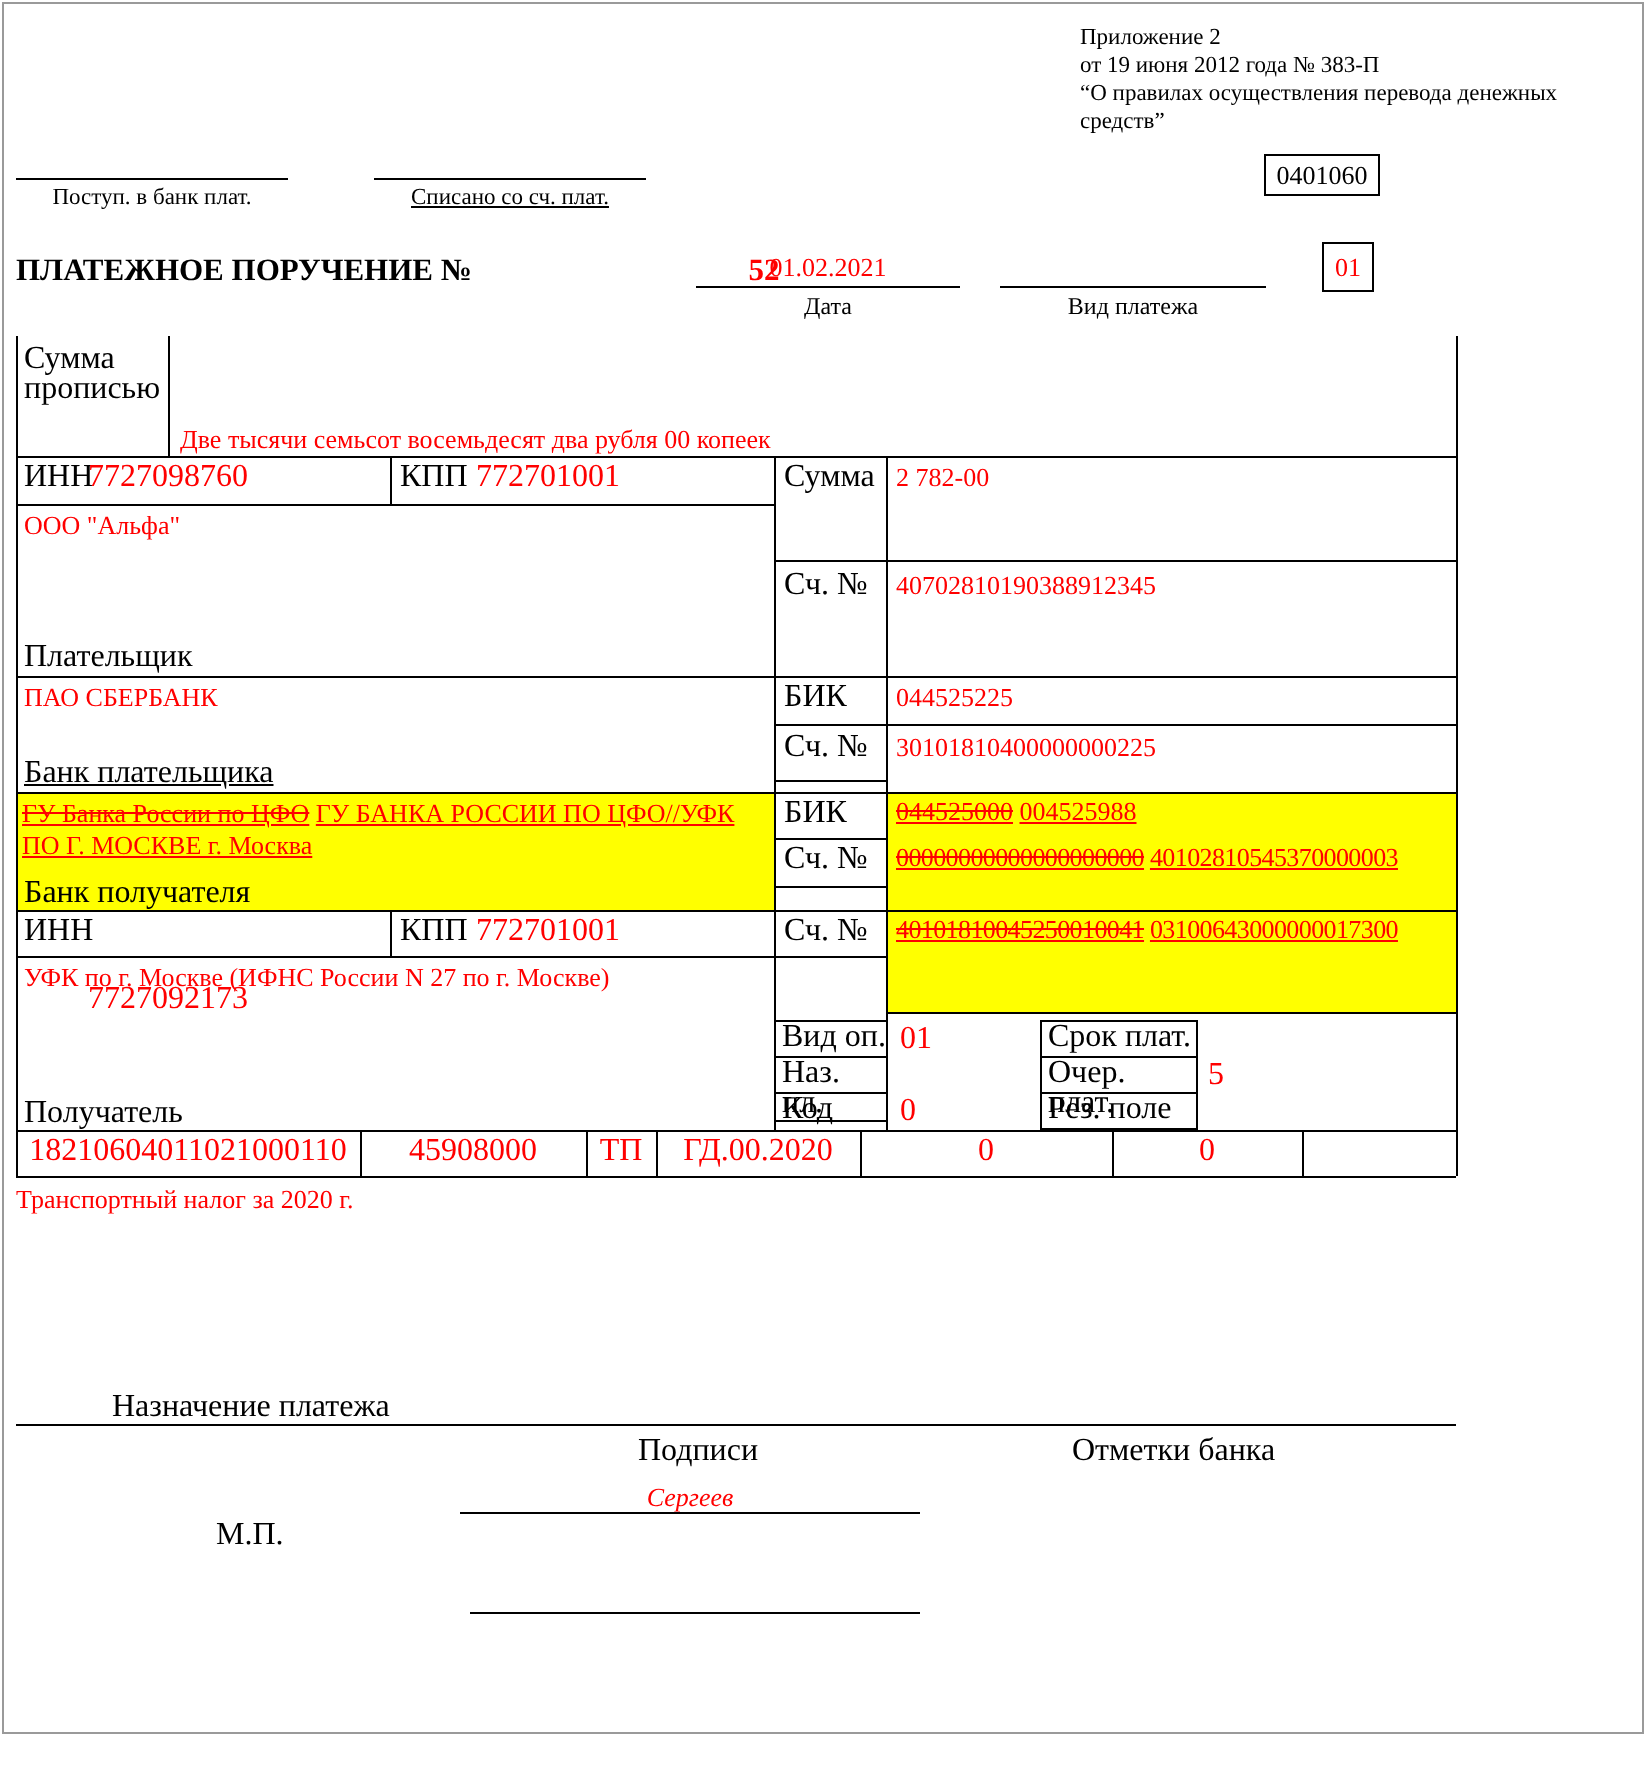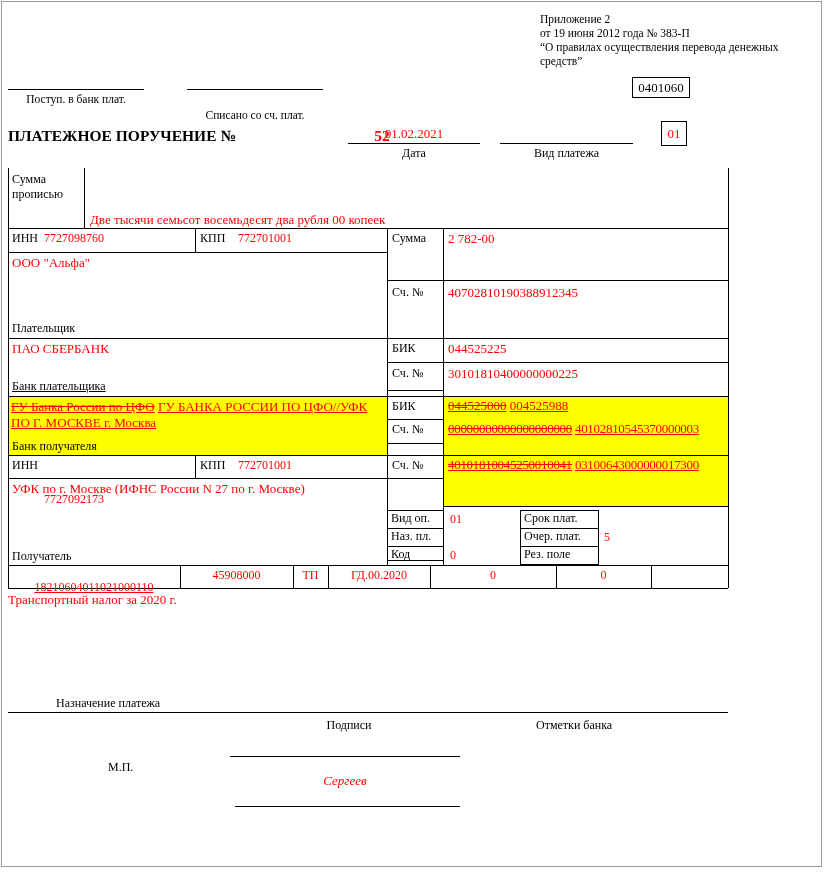--- a/index.html
+++ b/index.html
@@ -6,48 +6,48 @@
   body{width:824px;height:891px;position:relative;font-family:"Liberation Serif","DejaVu Serif",serif;color:#000;}
   .abs{position:absolute;box-sizing:border-box;}
   .red{color:#ff0000;}
   .c{text-align:center;}
   .bb{border-bottom:1px solid #000;}
   .box{border:1px solid #000;}
   .hl{height:0;border-top:1px solid #000;}
   .vl{width:0;border-left:1px solid #000;}
   .f11{font-size:11.5px;line-height:14px;}
   .f12{font-size:12px;line-height:14px;}
-  .f12a{font-size:12px;line-height:15px;}
+  .f12a{font-size:16px;line-height:15px;}
   .f13{font-size:13px;line-height:16px;}
   .f15{font-size:15.5px;line-height:20px;font-weight:bold;}
   .old{text-decoration:line-through underline;}
   .new{text-decoration:underline;}
   .yellow{background:#ffff00;}
   .frame{border:1px solid #9a9a9a;}
-  .sig{font-style:italic;margin-top:32px;}
+  .sig{font-style:italic;}
 </style>
 </head>
 <body>
 
 <div class="abs frame" style="left:1px;top:1px;width:821px;height:866px;"></div>
 
 <div class="abs yellow" style="left:9px;top:397px;width:378px;height:58px;"></div>
 <div class="abs yellow" style="left:444px;top:397px;width:284px;height:110px;border-bottom:1px solid #000;"></div>
 
 <div class="abs f11" style="left:540px;top:12px;width:282px;">
   <div>Приложение 2</div>
   <div>от 19 июня 2012 года № 383-П</div>
   <div>“О правилах осуществления перевода денежных средств”</div>
 </div>
 <div class="abs box c f13" style="left:632px;top:77px;width:58px;height:21px;line-height:19px;">0401060</div>
 
 <div class="abs bb" style="left:8px;top:75px;width:136px;height:15px;"></div>
 <div class="abs c f11" style="left:8px;top:92px;width:136px;">Поступ. в банк плат.</div>
 <div class="abs bb" style="left:187px;top:75px;width:136px;height:15px;"></div>
-<div class="abs c f11" style="left:187px;top:108px;width:136px;">Списано со сч. плат.</div>
+<div class="abs c f11" style="left:187px;top:92px;width:136px;text-decoration:underline;">Списано со сч. плат.</div>
 
 <div class="abs f15" style="left:8px;top:126px;width:340px;">ПЛАТЕЖНОЕ ПОРУЧЕНИЕ №</div>
 <div class="abs f15 red c" style="left:352px;top:126px;width:60px;">52</div>
 <div class="abs bb c red f13" style="left:348px;top:126px;width:132px;height:18px;">01.02.2021</div>
 <div class="abs c f12" style="left:348px;top:146px;width:132px;">Дата</div>
 <div class="abs bb" style="left:500px;top:126px;width:133px;height:18px;"></div>
 <div class="abs c f12" style="left:500px;top:146px;width:133px;">Вид платежа</div>
 <div class="abs box c red f13" style="left:661px;top:121px;width:26px;height:25px;line-height:23px;">01</div>
 
 <div class="abs vl" style="left:8px;top:168px;height:420px;"></div>
@@ -120,21 +120,21 @@
 <div class="abs f12a red" style="left:450px;top:512px;">01</div>
 <div class="abs f12a red" style="left:450px;top:530px;"></div>
 <div class="abs f12a red" style="left:450px;top:548px;">0</div>
 <div class="abs box f12a" style="left:520px;top:510px;width:79px;height:19px;padding-left:3px;">Срок плат.</div>
 <div class="abs box f12a" style="left:520px;top:528px;width:79px;height:19px;padding-left:3px;">Очер. плат.</div>
 <div class="abs box f12a" style="left:520px;top:546px;width:79px;height:19px;padding-left:3px;">Рез. поле</div>
 <div class="abs f12a red" style="left:604px;top:512px;"></div>
 <div class="abs f12a red" style="left:604px;top:530px;">5</div>
 <div class="abs f12a red" style="left:604px;top:548px;"></div>
 
-<div class="abs c f12a red" style="left:8px;top:580px;width:172px;text-decoration:underline;">18210604011021000110</div>
+<div class="abs c f12a red" style="left:8px;top:568px;width:172px;">18210604011021000110</div>
 <div class="abs c f12a red" style="left:180px;top:568px;width:113px;">45908000</div>
 <div class="abs c f12a red" style="left:293px;top:568px;width:35px;">ТП</div>
 <div class="abs c f12a red" style="left:328px;top:568px;width:102px;">ГД.00.2020</div>
 <div class="abs c f12a red" style="left:430px;top:568px;width:126px;">0</div>
 <div class="abs c f12a red" style="left:556px;top:568px;width:95px;">0</div>
 <div class="abs c f12a red" style="left:651px;top:568px;width:77px;"></div>
 
 <div class="abs f13 red" style="left:8px;top:592px;width:600px;">Транспортный налог за 2020 г.</div>
 <div class="abs f12a" style="left:8px;top:696px;margin-left:48px;">Назначение платежа</div>
 <div class="abs hl" style="left:8px;top:712px;width:720px;"></div>

